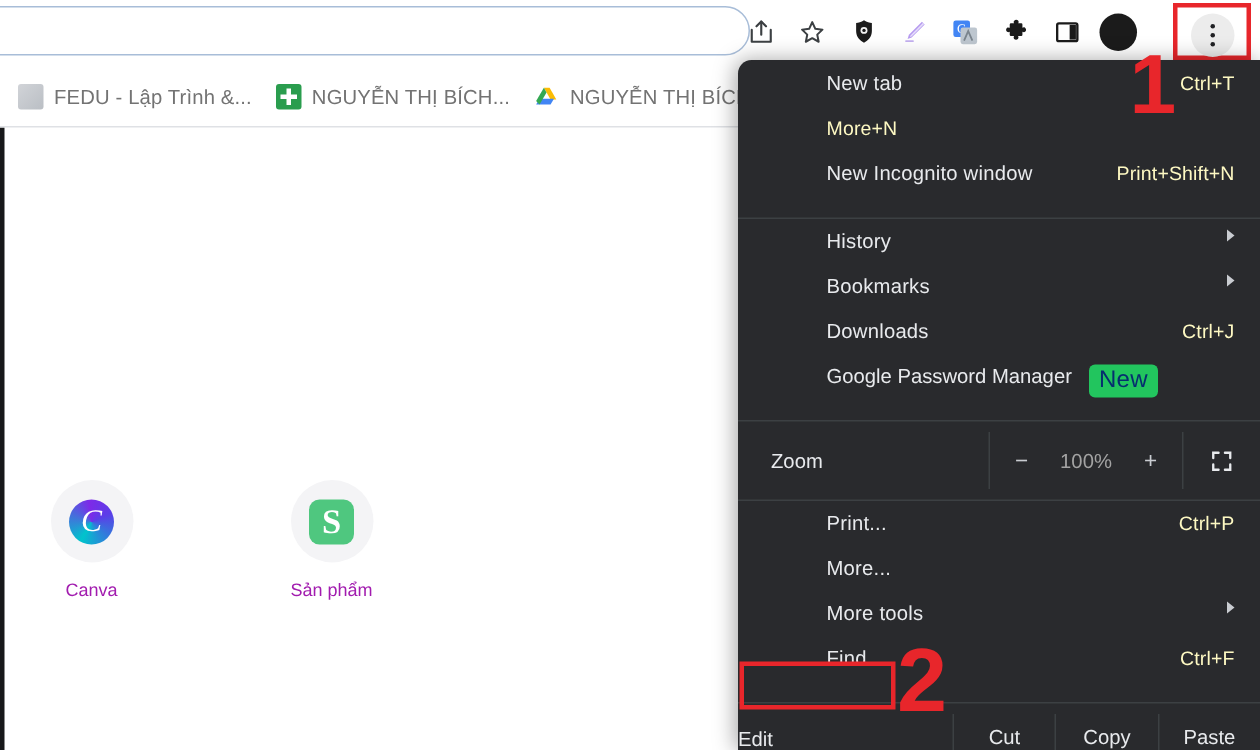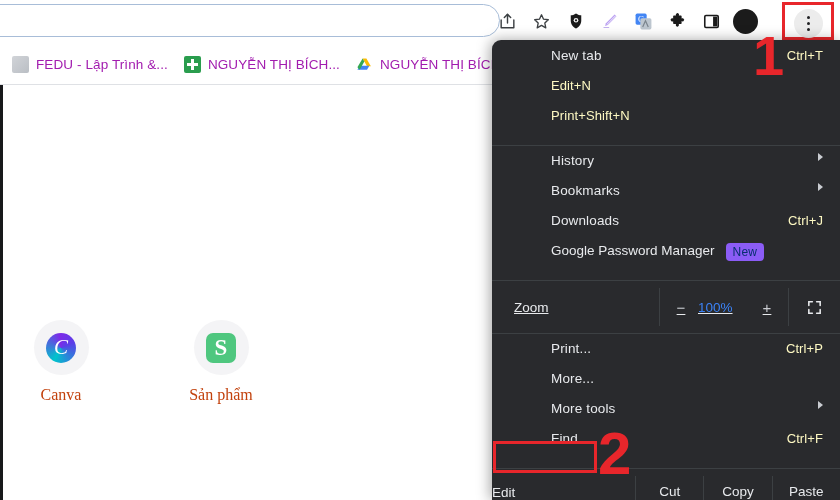--- a/index.html
+++ b/index.html
@@ -44,21 +44,21 @@
 
   
   .bookmarks {
     position: absolute; left: 0; top: 44px; width: 840px; height: 41px;
     background: #ffffff; display: flex; align-items: center; padding-left: 4px;
   }
   .bm {
     display: flex; align-items: center; gap: 7px; height: 28px;
     padding: 0 8px; border-radius: 4px; white-space: nowrap;
   }
-  .bm-label { font-size: 13.5px; color: #a21caf; letter-spacing: .1px; }
+  .bm-label { font-size: 13.5px; color: #737373; letter-spacing: .1px; }
   .bm-ico { width: 17px; height: 17px; flex: 0 0 17px; display: block; }
   .fav-generic {
     background: linear-gradient(135deg,#c9ccd1,#aeb3ba);
     border-radius: 2px; opacity: .85;
   }
   .sheets-ico {
     background: #2a9d4e; border-radius: 2px; position: relative;
   }
   .sheets-ico::before, .sheets-ico::after {
     content: ""; position: absolute; background: #fff;
@@ -74,21 +74,21 @@
   }
   .edge-left { position: absolute; left: 0; top: 0; width: 3px; height: 500px; background: #17181a; }
 
   
   .shortcuts { position: absolute; left: 16px; top: 320px; display: flex; gap: 70px; }
   .tile { width: 90px; display: flex; flex-direction: column; align-items: center; gap: 11px; }
   .tile-circle {
     width: 55px; height: 55px; border-radius: 50%; background: #f4f4f6;
     display: flex; align-items: center; justify-content: center;
   }
-  .tile-label { font-size: 16px; color: #c2410c; white-space: nowrap; font-family: Liberation Serif, serif; }
+  .tile-label { font-size: 12px; color: #a21caf; white-space: nowrap; }
   .canva-glyph {
     width: 30px; height: 30px; border-radius: 50%;
     background: conic-gradient(from 210deg, #00c4cc, #7d2ae8 40%, #5b3ee8 60%, #00c4cc);
     display: flex; align-items: center; justify-content: center;
     font-family: "Liberation Serif", serif; font-size: 21px; color: #fff; font-style: italic;
   }
   .sanpham-glyph {
     width: 30px; height: 30px; border-radius: 7px; background: #4fc77f;
     display: flex; align-items: center; justify-content: center;
     font-family: "Liberation Serif", serif; font-size: 23px; color: #fff; font-weight: bold;
@@ -109,38 +109,38 @@
   }
   .mi-label { flex: 1 1 auto; letter-spacing: .15px; }
   .mi-accel { color: #fef9c3; font-size: 13px; letter-spacing: .1px; }
   .mi-arrow {
     width: 0; height: 0; border-left: 5px solid #c9ccd1;
     border-top: 4px solid transparent; border-bottom: 4px solid transparent;
   }
   .m-sep { height: 1px; background: #3c4043; margin: 7px 0; }
 
   .badge-new {
-    background: #8b5cf6; color: #062e6f; font-size: 12px;
+    background: #22c55e; color: #062e6f; font-size: 16px;
     border-radius: 4px; padding: 1.5px 7px 2px; margin-left: 11px; letter-spacing: .2px;
   }
 
   
   .zoom-row {
-    display: flex; align-items: center; height: 38px; padding-left: 22px; text-decoration: underline;
+    display: flex; align-items: center; height: 38px; padding-left: 22px;
   }
   .zoom-row .zlabel { flex: 1 1 auto; }
   .zoom-ctl {
     display: flex; align-items: center; border-left: 1px solid #3c4043;
     height: 38px; padding: 0 8px; gap: 4px;
   }
   .zbtn {
     width: 26px; height: 26px; display: flex; align-items: center; justify-content: center;
     color: #c9ccd1; font-size: 15px; border-radius: 50%;
   }
-  .zval { width: 52px; text-align: left; font-size: 13.5px; color: #3b82f6; }
+  .zval { width: 52px; text-align: center; font-size: 13.5px; color: #a3a3a3; }
   .zfull {
     width: 52px; height: 38px; display: flex; align-items: center; justify-content: center;
     border-left: 1px solid #3c4043;
   }
 
   
   .edit-row { display: flex; align-items: center; height: 32px; }
   .edit-row .elabel { width: 143px; }
   .ebtn {
     flex: 1 1 0; text-align: center; height: 32px; line-height: 32px;
@@ -275,23 +275,24 @@
     </div>
   </div>
 
   <div class="menu-panel">
 
     <div class="mi">
       <span class="mi-label">New tab</span>
       <span class="mi-accel">Ctrl+T</span>
     </div>
     <div class="mi">
-      <span class="mi-accel">Edit+N</span>
-    </div>
-    <div class="mi">
+      <span class="mi-accel">More+N</span>
+    </div>
+    <div class="mi">
+      <span class="mi-label">New Incognito window</span>
       <span class="mi-accel">Print+Shift+N</span>
     </div>
 
     <div class="m-sep"></div>
 
     <div class="mi">
       <span class="mi-label">History</span>
       <span class="mi-arrow"></span>
     </div>
     <div class="mi">

